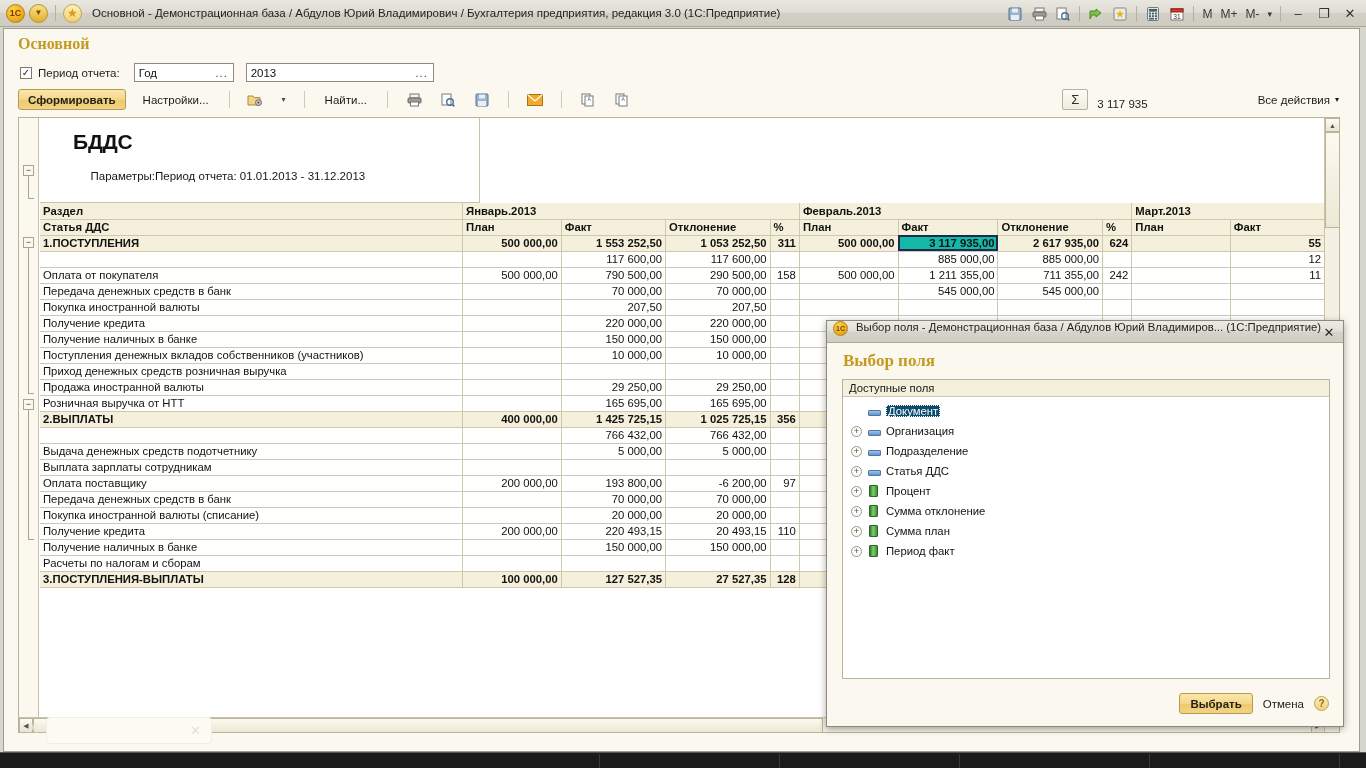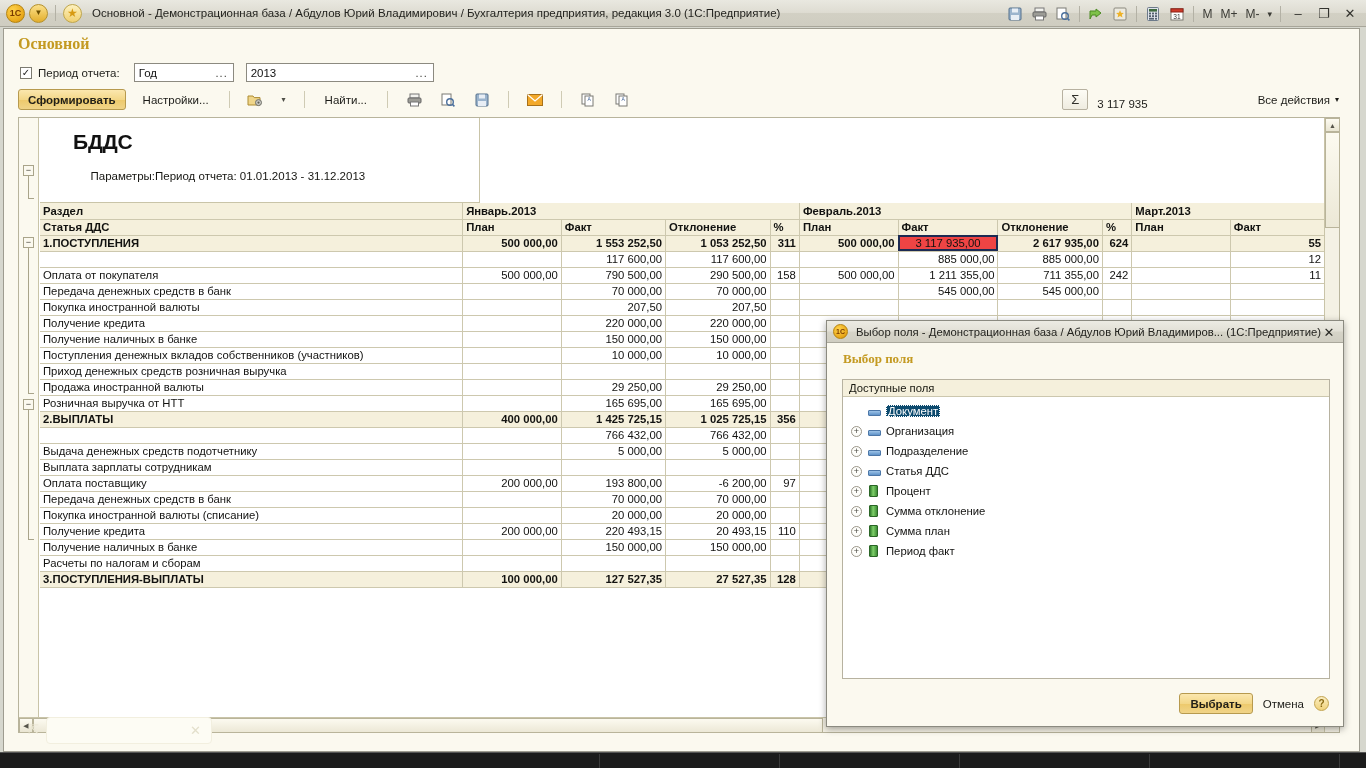--- a/index.html
+++ b/index.html
@@ -135,21 +135,21 @@
   table.rpt td {
     height:16px; font-size:11.3px; color:#121210; padding:0 3px;
     border-right:1px solid #cdc8ae; border-bottom:1px solid #cdc8ae;
     overflow:hidden; white-space:nowrap;
   }
   td.hdr { background:#f5f0dc; font-weight:bold; }
   td.hdr2 { background:#f5f0dc; font-weight:bold; }
   td.grp { background:#f5f0dc; font-weight:bold; }
   td.num { text-align:right; }
   td.blank { background:#fff; }
-  td.sel { background:#ef4444; outline:2px solid #1c2a52; outline-offset:-2px; font-weight:normal;text-align:center; }
+  td.sel { background:#14b8a6; outline:2px solid #1c2a52; outline-offset:-2px; font-weight:bold; }
   td.ind { padding-left:14px; }
 
   
   .vscroll { position:absolute; right:0; top:0; width:15px; height:600px;
              background:#f4f1e4; border-left:1px solid #c9c4a8; }
   .hscroll { position:absolute; left:0; bottom:0; width:1306px; height:15px;
              background:#f4f1e4; border-top:1px solid #c9c4a8; }
   .sb-arrow { position:absolute; background:linear-gradient(to bottom,#fdfbf1,#e9e5d2);
               border:1px solid #b9b49a; display:flex;align-items:center;justify-content:center;
               font-size:7px; color:#56544a; }
@@ -172,26 +172,26 @@
                background:#f7f4e6; border:1px solid #9e9c90; border-top:none;}
 
   
   .dlg {
     position:absolute; left:826px; top:320px; width:518px; height:407px;
     background:#fbf9ef; border:1px solid #8b8a80;
     box-shadow: 0 2px 7px rgba(0,0,0,0.35);
   }
   .dlg-title {
     height:22px; background:linear-gradient(to bottom,#ecebe3 0%,#e2e0d6 48%,#d6d4c8 52%,#d0cec2 100%);
-    border-bottom:1px solid #aaa89c; display:flex; align-items:center; padding-left:6px;
+    border-bottom:1px solid #aaa89c; display:flex; align-items:flex-start; padding-left:6px;
   }
   .dlg-title-text { font-size:11.3px; color:#23231f; margin-left:8px; white-space:nowrap; }
   .dlg-close { position:absolute; right:6px; top:3px; width:16px; height:16px;
                display:flex;align-items:center;justify-content:center; font-size:13px; color:#2b2b26;}
-  .dlg-h1 { position:absolute; left:16px; top:30px; font-size:13px; font-weight:bold;
+  .dlg-h1 { position:absolute; left:16px; top:30px; font-size:17px; font-weight:bold;
             color:#c49a22; font-family:"Liberation Serif", serif; }
   .dlg-listwrap {
     position:absolute; left:15px; top:58px; width:488px; height:300px;
     background:#fff; border:1px solid #b7b2a0;
   }
   .dlg-listhdr {
     height:17px; background:#f5f0dc; border-bottom:1px solid #ccc7ae;
     display:flex; align-items:center; padding-left:6px; font-size:11.3px; color:#17170f;
   }
   .tree { position:absolute; left:0; top:18px; right:0; bottom:0; padding-top:3px; }

